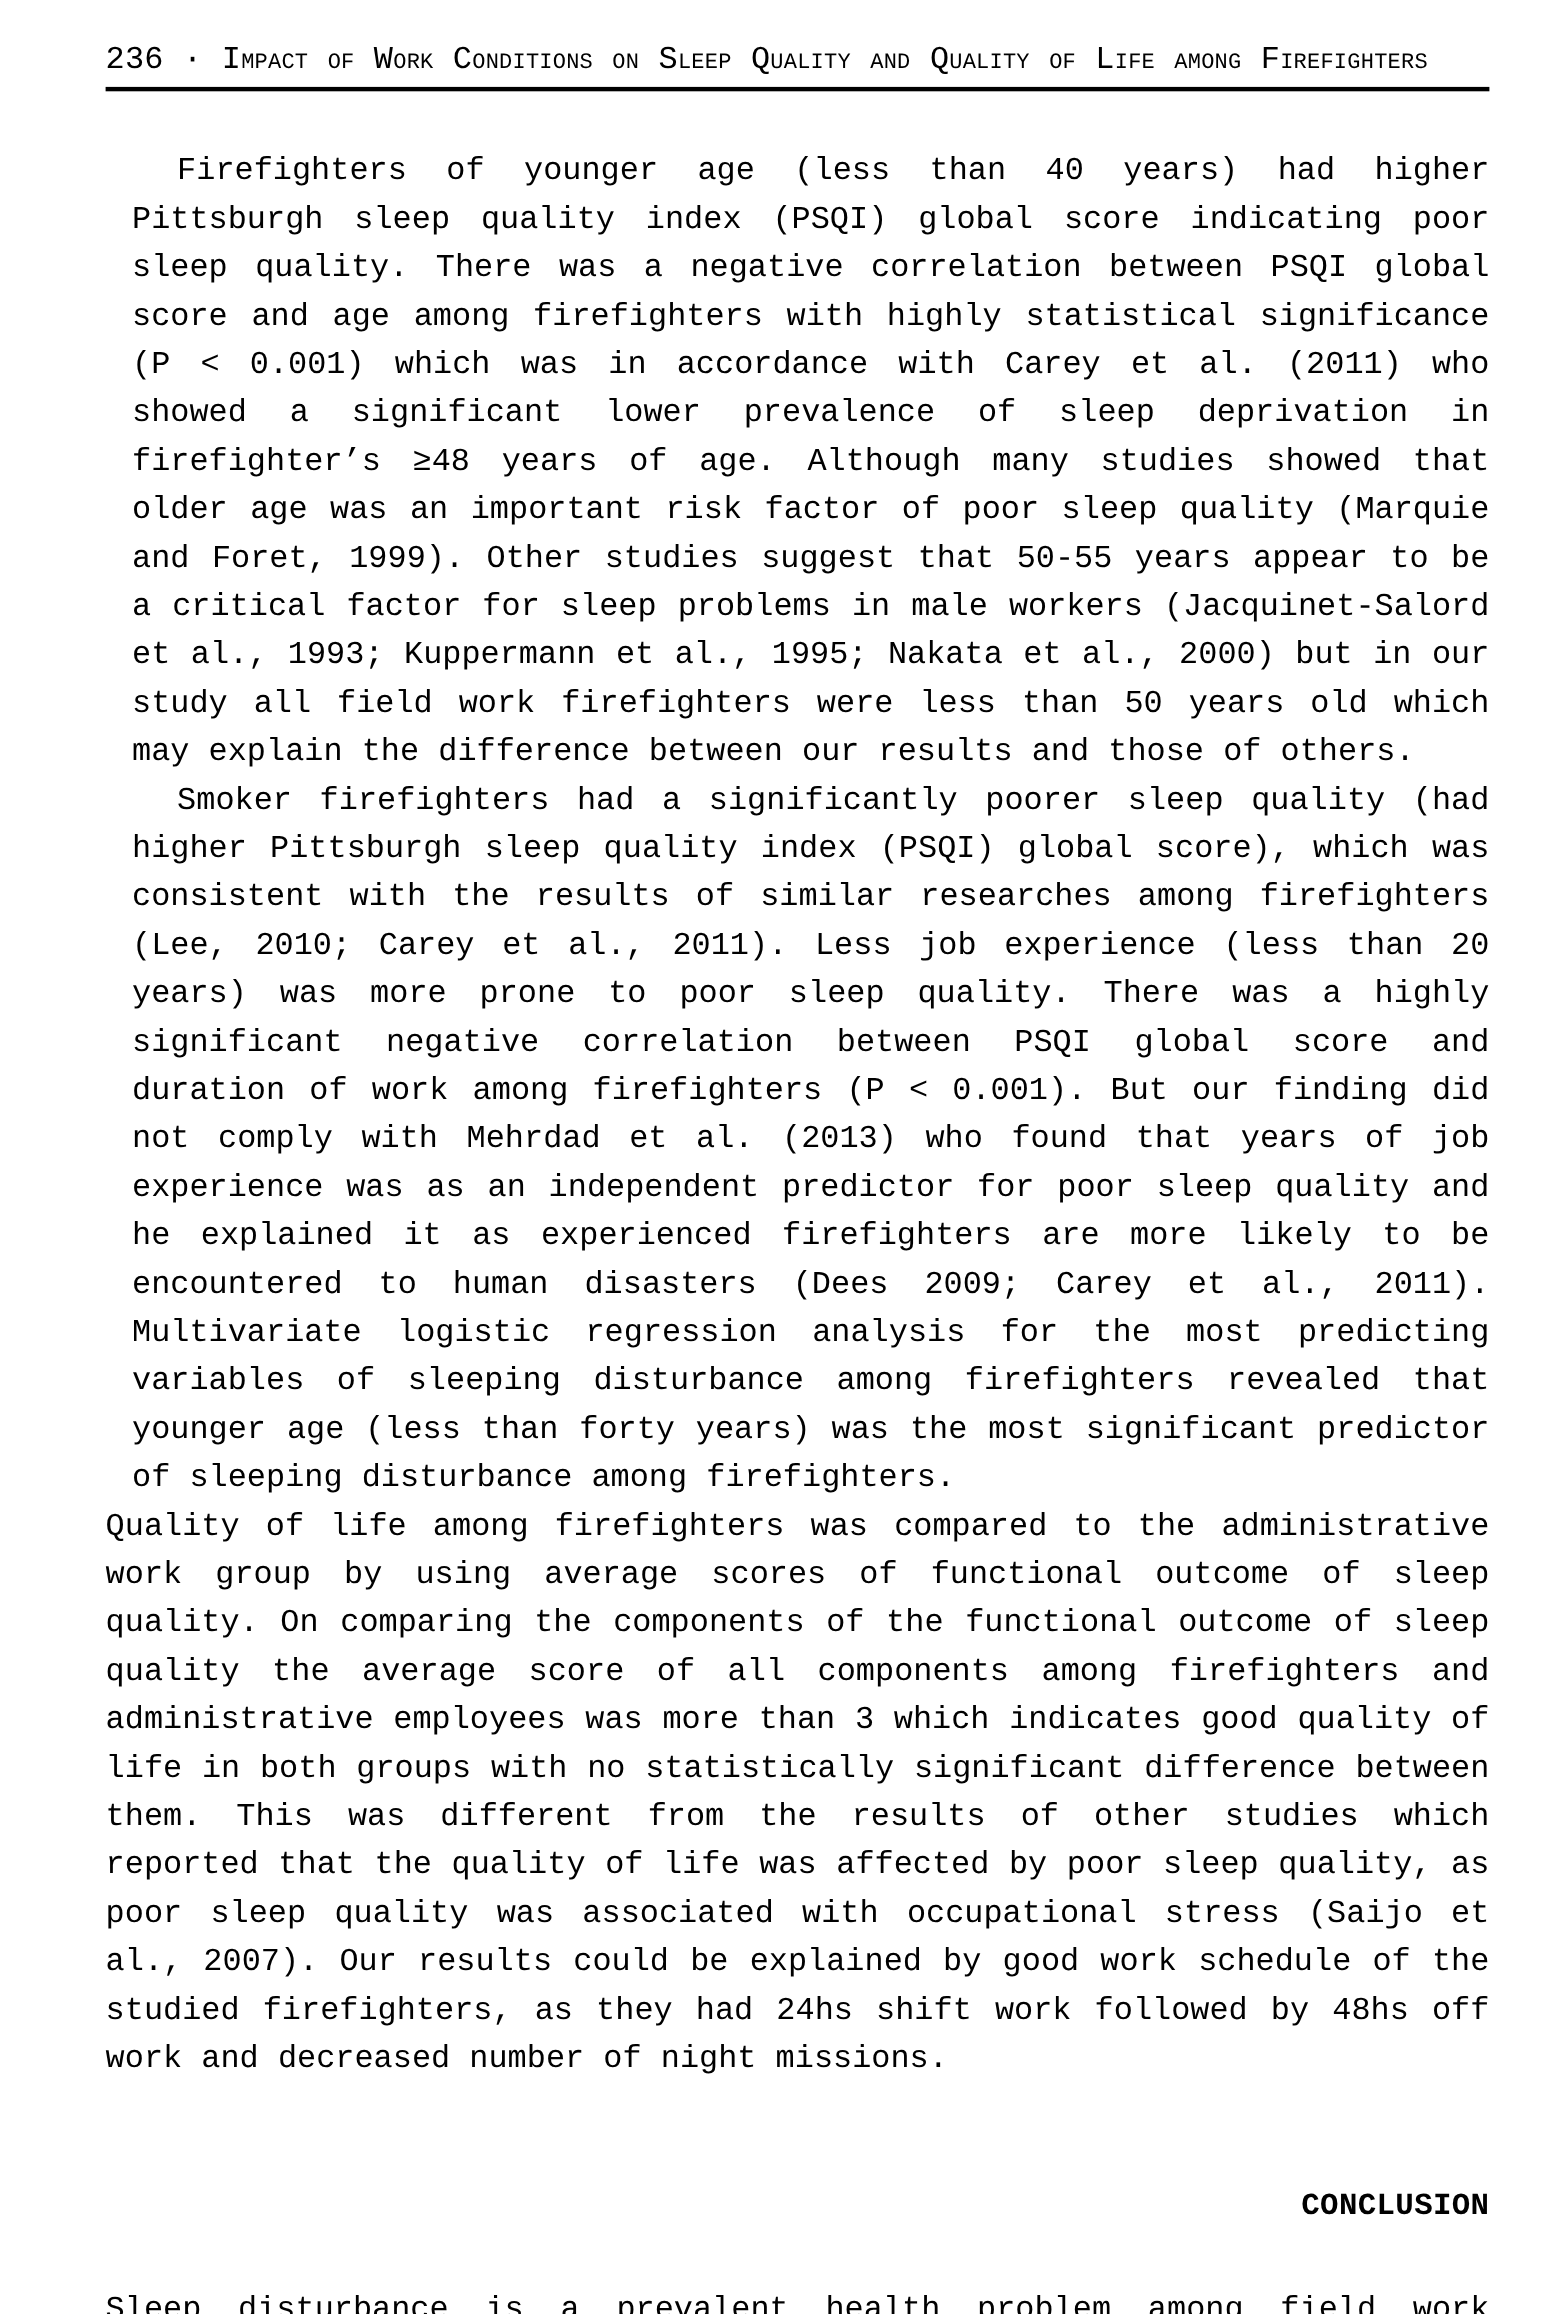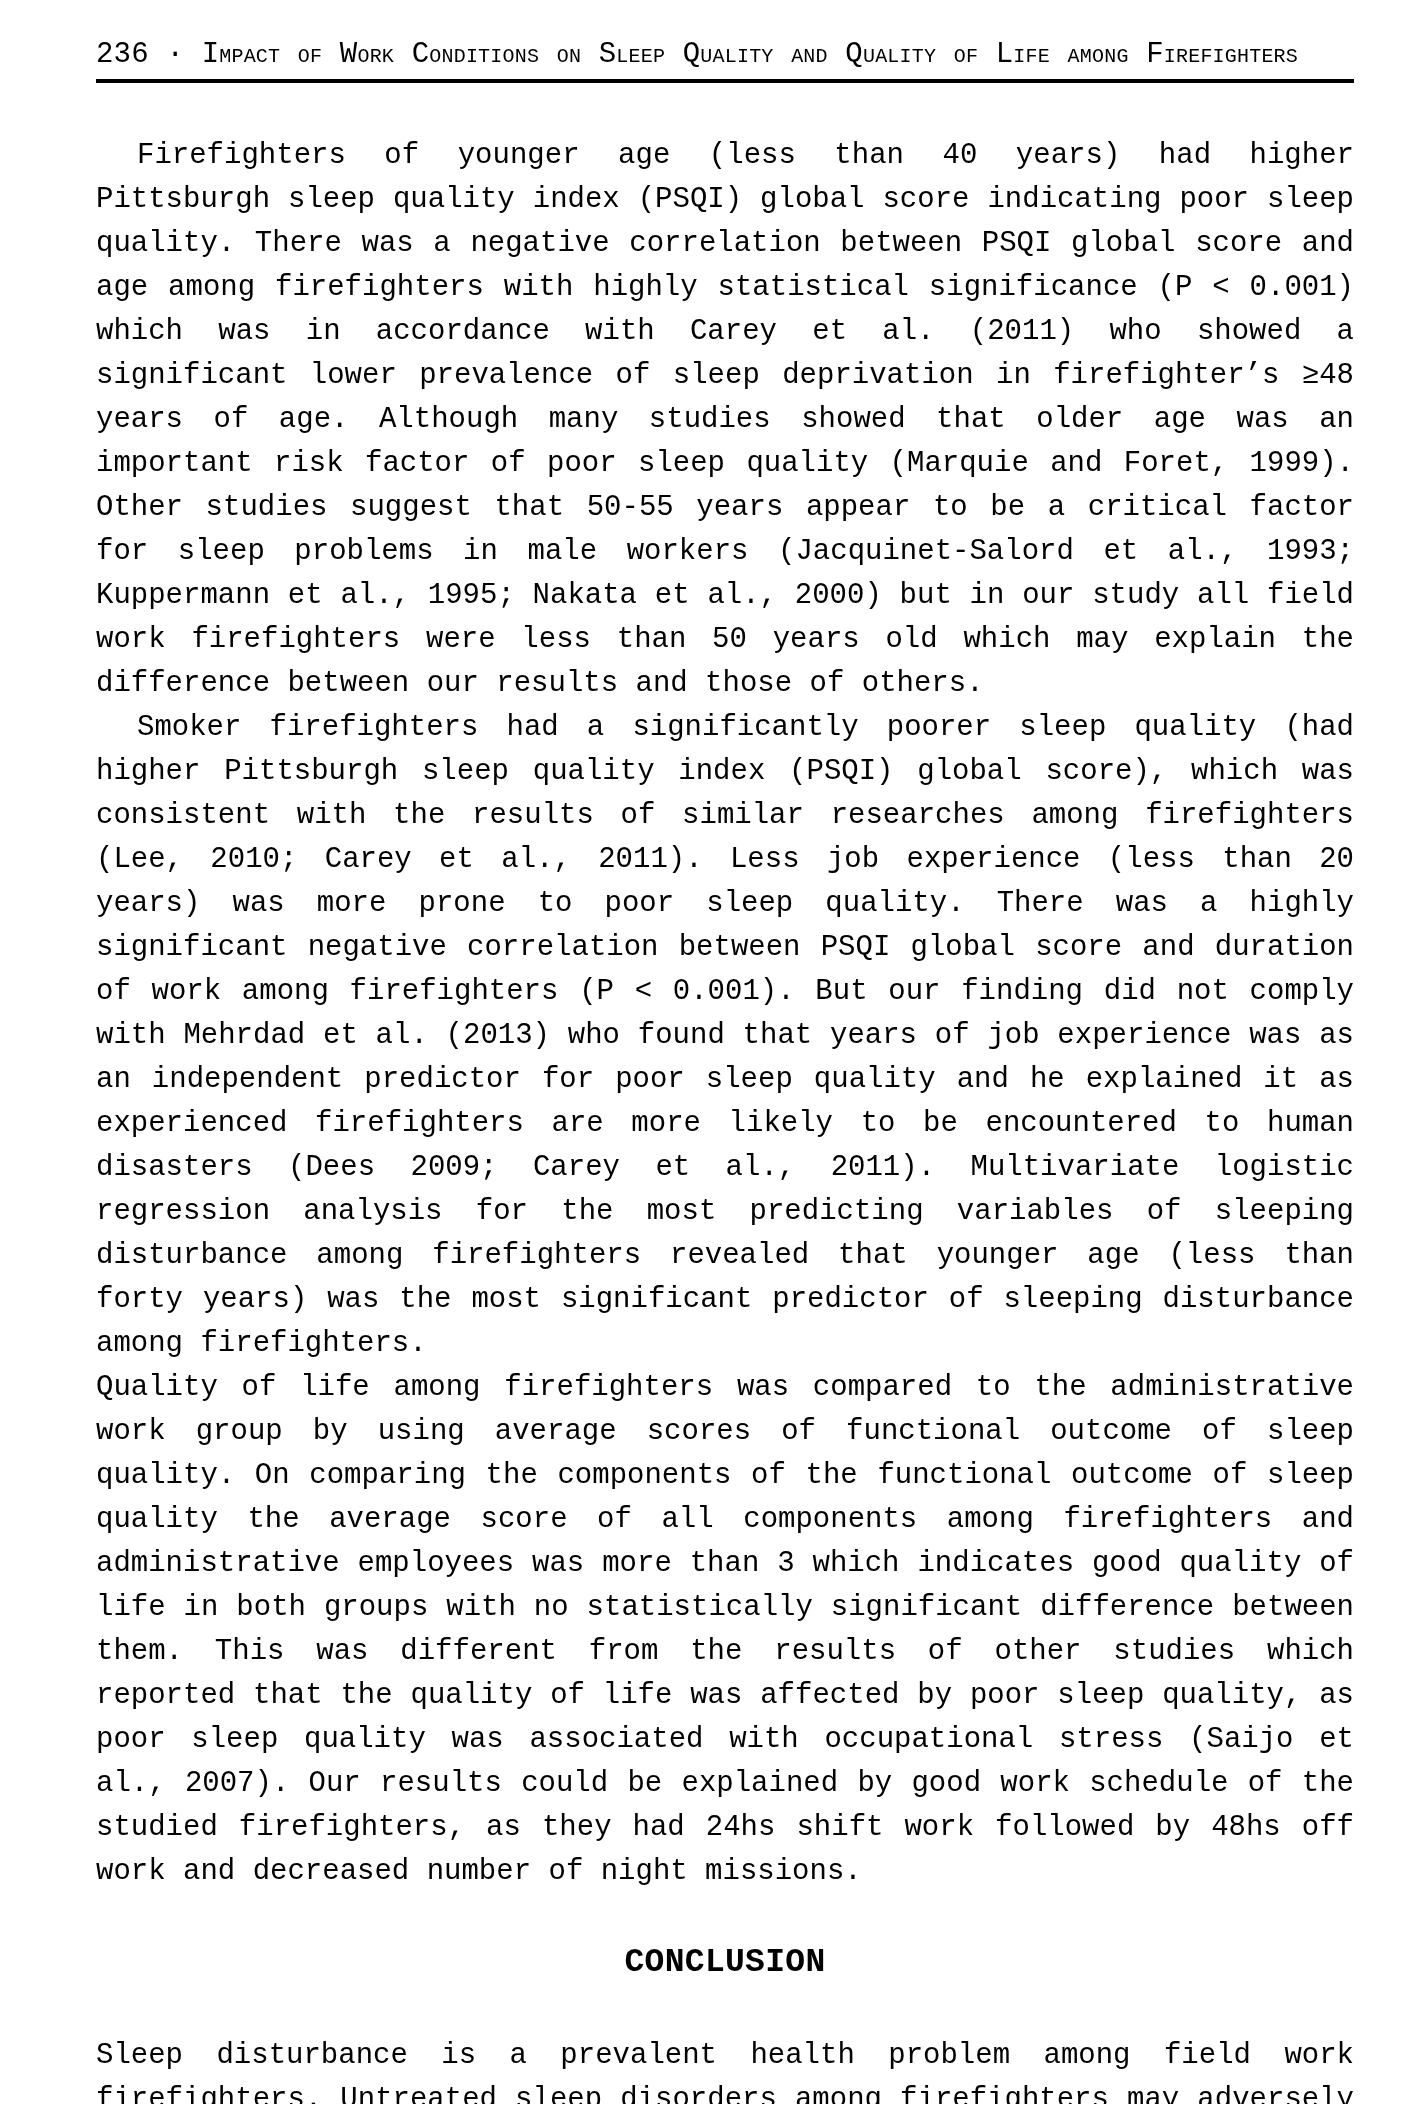--- a/index.html
+++ b/index.html
@@ -37,28 +37,28 @@
     border-top: 4px solid #000000;
     margin: 9px 0 0 0;
   }
   .article-body {
     margin-top: 51px;
     font-size: 29px;
     line-height: 44px;
     text-align: justify;
   }
   p.para { margin: 0; }
-  p.indent { text-indent: 41px; }
+  p.indent { text-indent: 41px; margin-left: 24px; }
   h2.conclusion-heading {
-    margin: 50px 0 0 0;
-    font-size: 33px;
+    margin: 94px 0 0 0;
+    font-size: 28px;
     line-height: 38px;
     font-weight: bold;
     letter-spacing: 0.3px;
-    text-align: center;
+    text-align: right;
   }
   p.conclusion-text {
     margin: 52px 0 0 0;
     font-size: 29px;
     line-height: 44px;
     text-align: justify;
   }
 </style>
 </head>
 <body>

